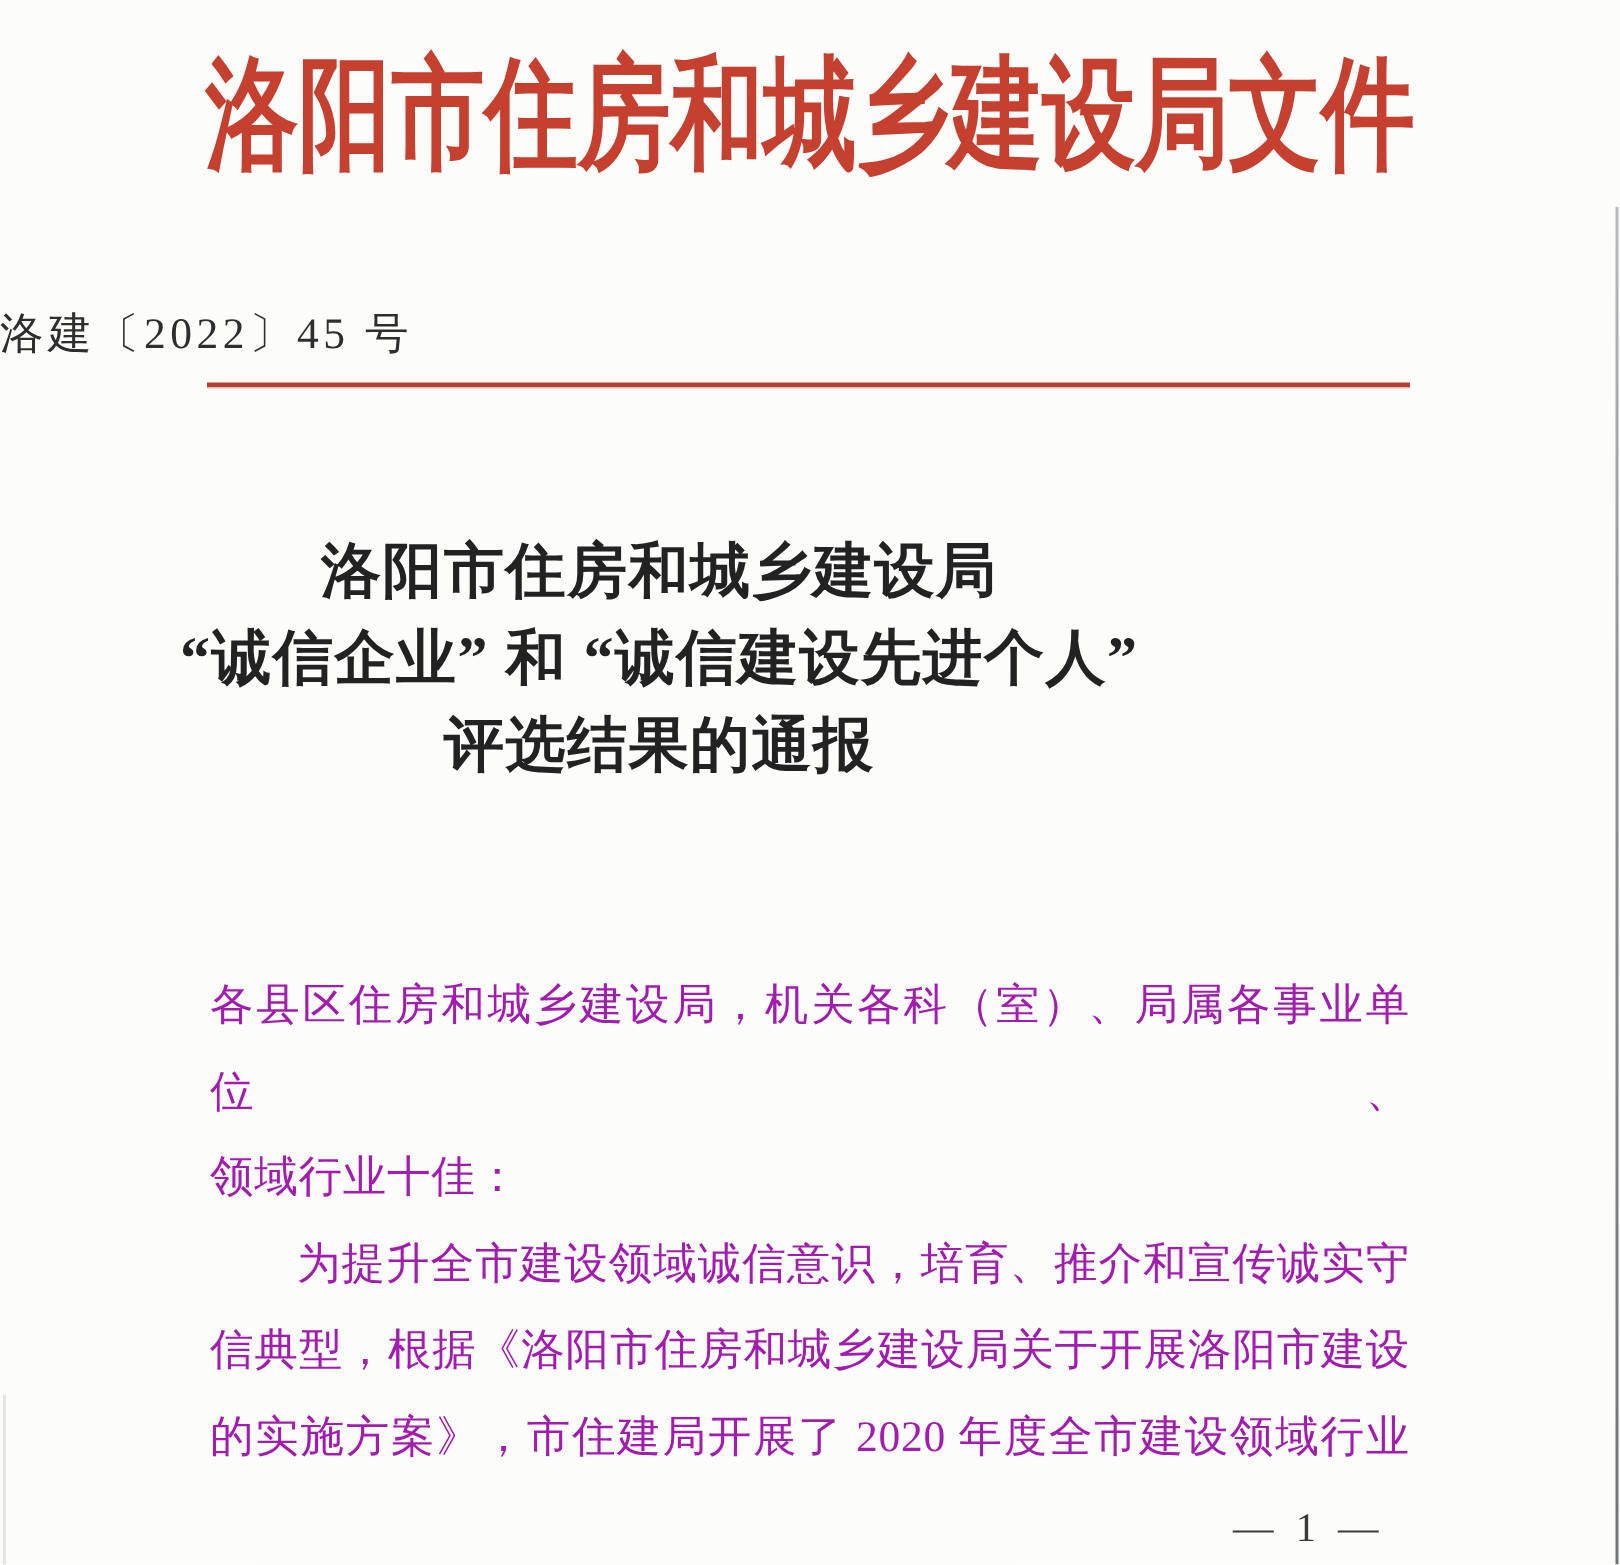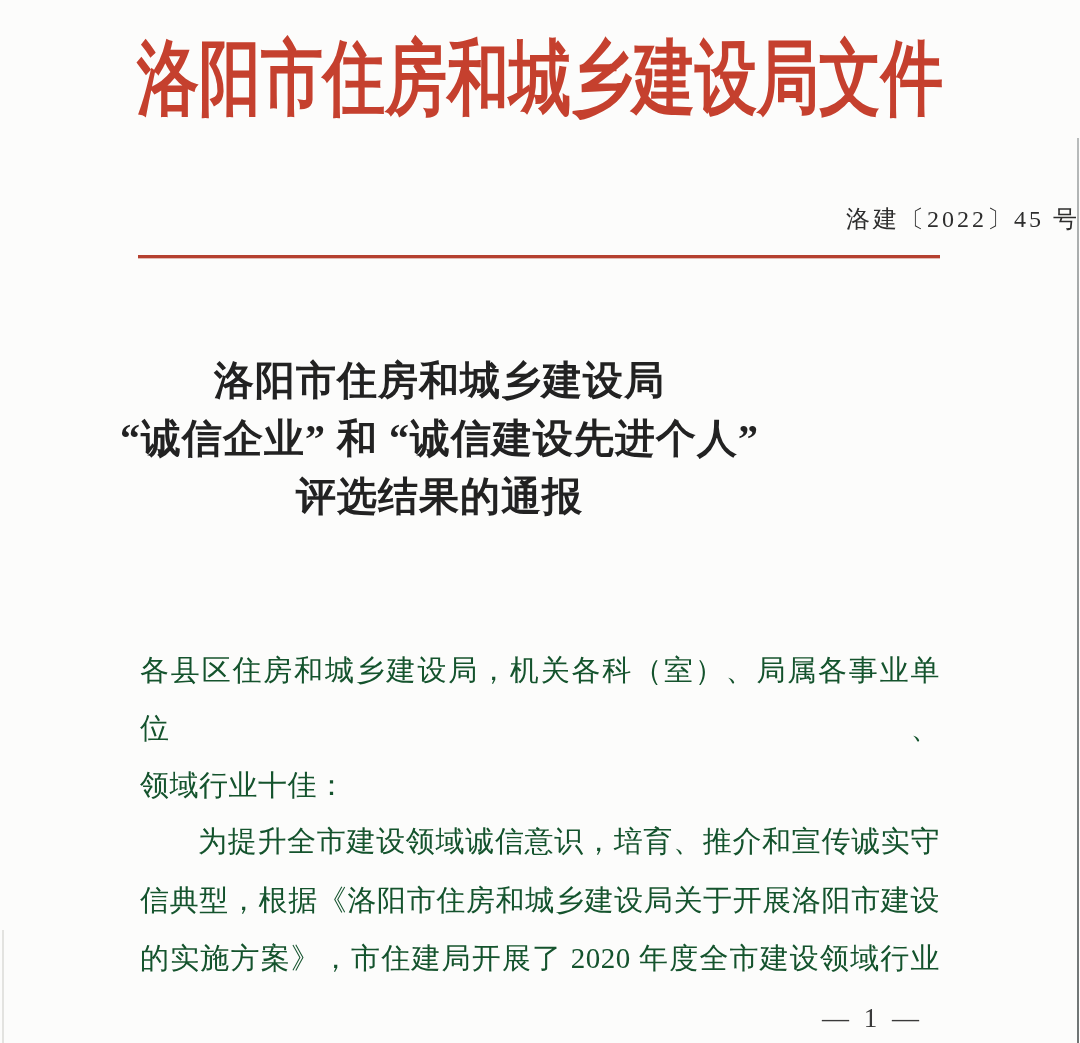--- a/index.html
+++ b/index.html
@@ -33,22 +33,22 @@
     transform: scaleY(1.32);
     transform-origin: center top;
     white-space: nowrap;
   }
   
   .doc-number {
     position: absolute;
     top: 203px;
     left: 0;
     width: 1080px;
-    text-align: right;
-    font-size: 24px;
+    text-align: left;
+    font-size: 29px;
     color: #2e2e2e;
     letter-spacing: 3px;
   }
   
   .red-rule {
     position: absolute;
     top: 255px;
     left: 138px;
     width: 802px;
     height: 3px;
@@ -70,36 +70,35 @@
     line-height: 58px;
     letter-spacing: 1px;
     white-space: nowrap;
   }
   
   .body-block {
     position: absolute;
     top: 642px;
     left: 140px;
     width: 800px;
-    color: #14532d;
+    color: #a21caf;
   }
   .body-line {
     font-size: 29px;
     line-height: 57.5px;
     letter-spacing: 0.5px;
     white-space: nowrap;
   }
   .body-line.justify {
     white-space: normal;
     text-align: justify;
     text-align-last: justify;
   }
   .body-line.indent {
     padding-left: 58px;
-    font-family: Liberation Mono, monospace;
   }
   
   .page-number {
     position: absolute;
     top: 1003px;
     left: 822px;
     font-size: 27px;
     color: #3a3a3a;
     letter-spacing: 4px;
     white-space: nowrap;

